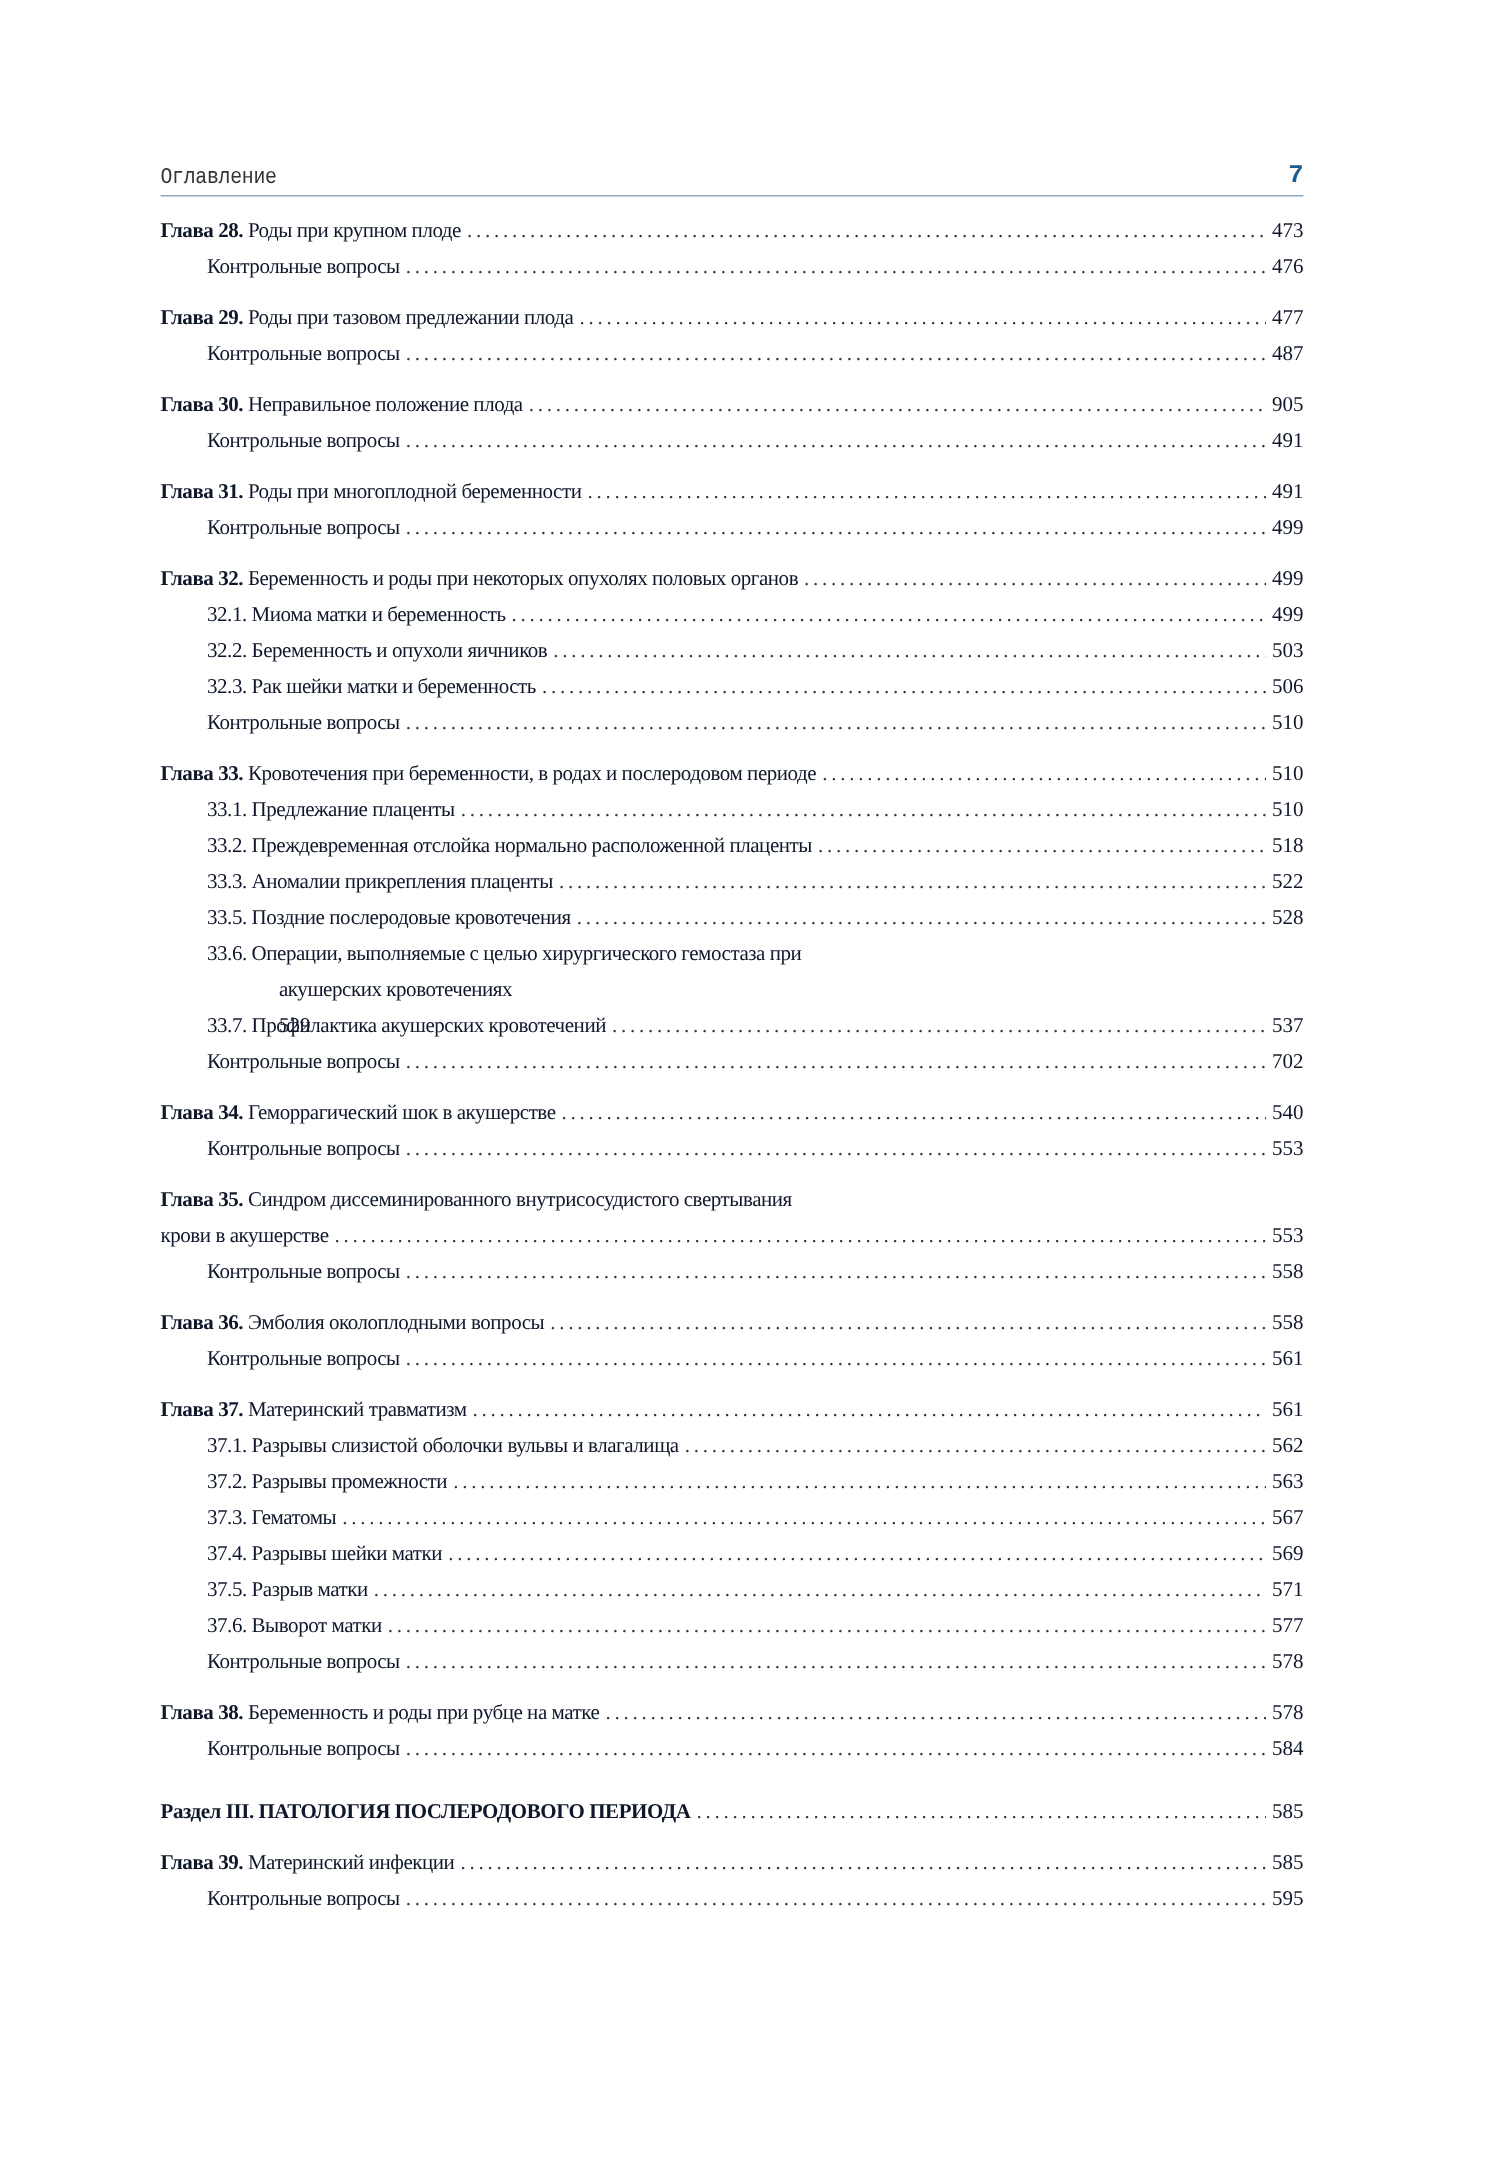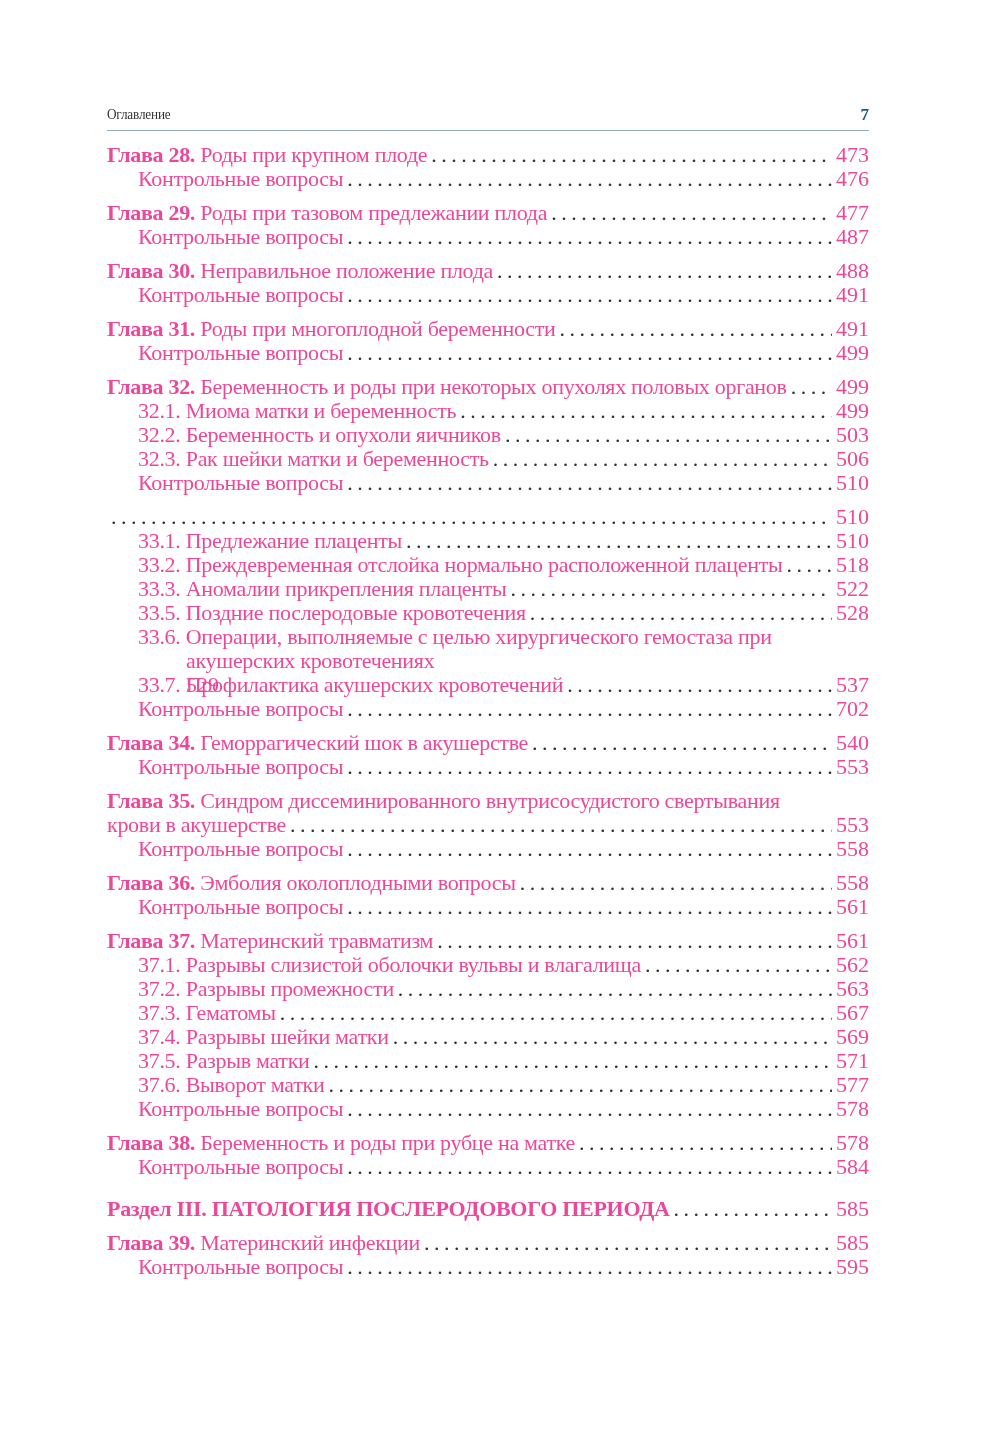--- a/index.html
+++ b/index.html
@@ -1,25 +1,25 @@
 <!DOCTYPE html>
 <html><head>
 <meta charset="utf-8">
 <style>
   html, body { margin: 0; padding: 0; background: #ffffff; }
   body { width: 1000px; height: 1455px; position: relative; overflow: hidden; }
   .page { position: absolute; left: 107px; top: 102px; width: 762px; }
   .running-head {
-    display: flex; justify-content: space-between; align-items: center;
+    display: flex; justify-content: space-between; align-items: flex-end;
     height: 28px; border-bottom: 1.5px solid #8fa8bb;
-    font-family: Liberation Serif, serif;
+    font-family: Liberation Mono, monospace;
   }
   .rh-title { font-size: 15px; color: #333; letter-spacing: -0.2px; transform: scaleX(0.88); transform-origin: left bottom; padding-bottom: 3px; }
   .rh-num { font-size: 17px; font-weight: bold; color: #1b5a8c; padding-bottom: 3px; }
-  .toc { margin-top: 12px; font-family: "Liberation Serif", serif; font-size: 22px; color: #ec4899; }
+  .toc { margin-top: 12px; font-family: "Liberation Serif", serif; font-size: 14px; color: #0f172a; }
   .group { margin-bottom: 10px; }
   .group.section { margin-top: 18px; margin-bottom: 10px; }
   .row { display: flex; align-items: baseline; height: 24px; line-height: 24px; white-space: nowrap; }
   .row.indent { padding-left: 31px; }
   .row.cont { padding-left: 75px; flex-direction: column; }
   .text { flex: 0 0 auto; letter-spacing: -0.3px; }
   .text b { font-weight: bold; }
   .leader { flex: 1 1 auto; overflow: hidden; margin: 0 4px 0 4px; color: #333; letter-spacing: 3.2px; }
   .leader::before { content: ". . . . . . . . . . . . . . . . . . . . . . . . . . . . . . . . . . . . . . . . . . . . . . . . . . . . . . . . . . . . . . . . . . . . . . . . . . . . . . . . . . . . . . . . . . . . . . . . . . . . . . . . . . . . . . . . ."; letter-spacing: 0; word-spacing: -1px; }
   .pg { flex: 0 0 auto; }
@@ -60,21 +60,21 @@
         <span class="text">Контрольные вопросы</span>
         <span class="leader"></span>
         <span class="pg">487</span>
       </div>
     </div>
 
     <div class="group">
       <div class="row">
         <span class="text"><b>Глава 30.</b> <span>Неправильное положение плода</span></span>
         <span class="leader"></span>
-        <span class="pg">488</span>
+        <span class="pg">905</span>
       </div>
       <div class="row indent">
         <span class="text">Контрольные вопросы</span>
         <span class="leader"></span>
         <span class="pg">491</span>
       </div>
     </div>
 
     <div class="group">
       <div class="row">
@@ -112,20 +112,21 @@
       </div>
       <div class="row indent">
         <span class="text">Контрольные вопросы</span>
         <span class="leader"></span>
         <span class="pg">510</span>
       </div>
     </div>
 
     <div class="group">
       <div class="row">
+        <span class="text"><b>Глава 33.</b> <span>Кровотечения при беременности, в родах и послеродовом периоде</span></span>
         <span class="leader"></span>
         <span class="pg">510</span>
       </div>
       <div class="row indent">
         <span class="text">33.1. Предлежание плаценты</span>
         <span class="leader"></span>
         <span class="pg">510</span>
       </div>
       <div class="row indent">
         <span class="text">33.2. Преждевременная отслойка нормально расположенной плаценты</span>

